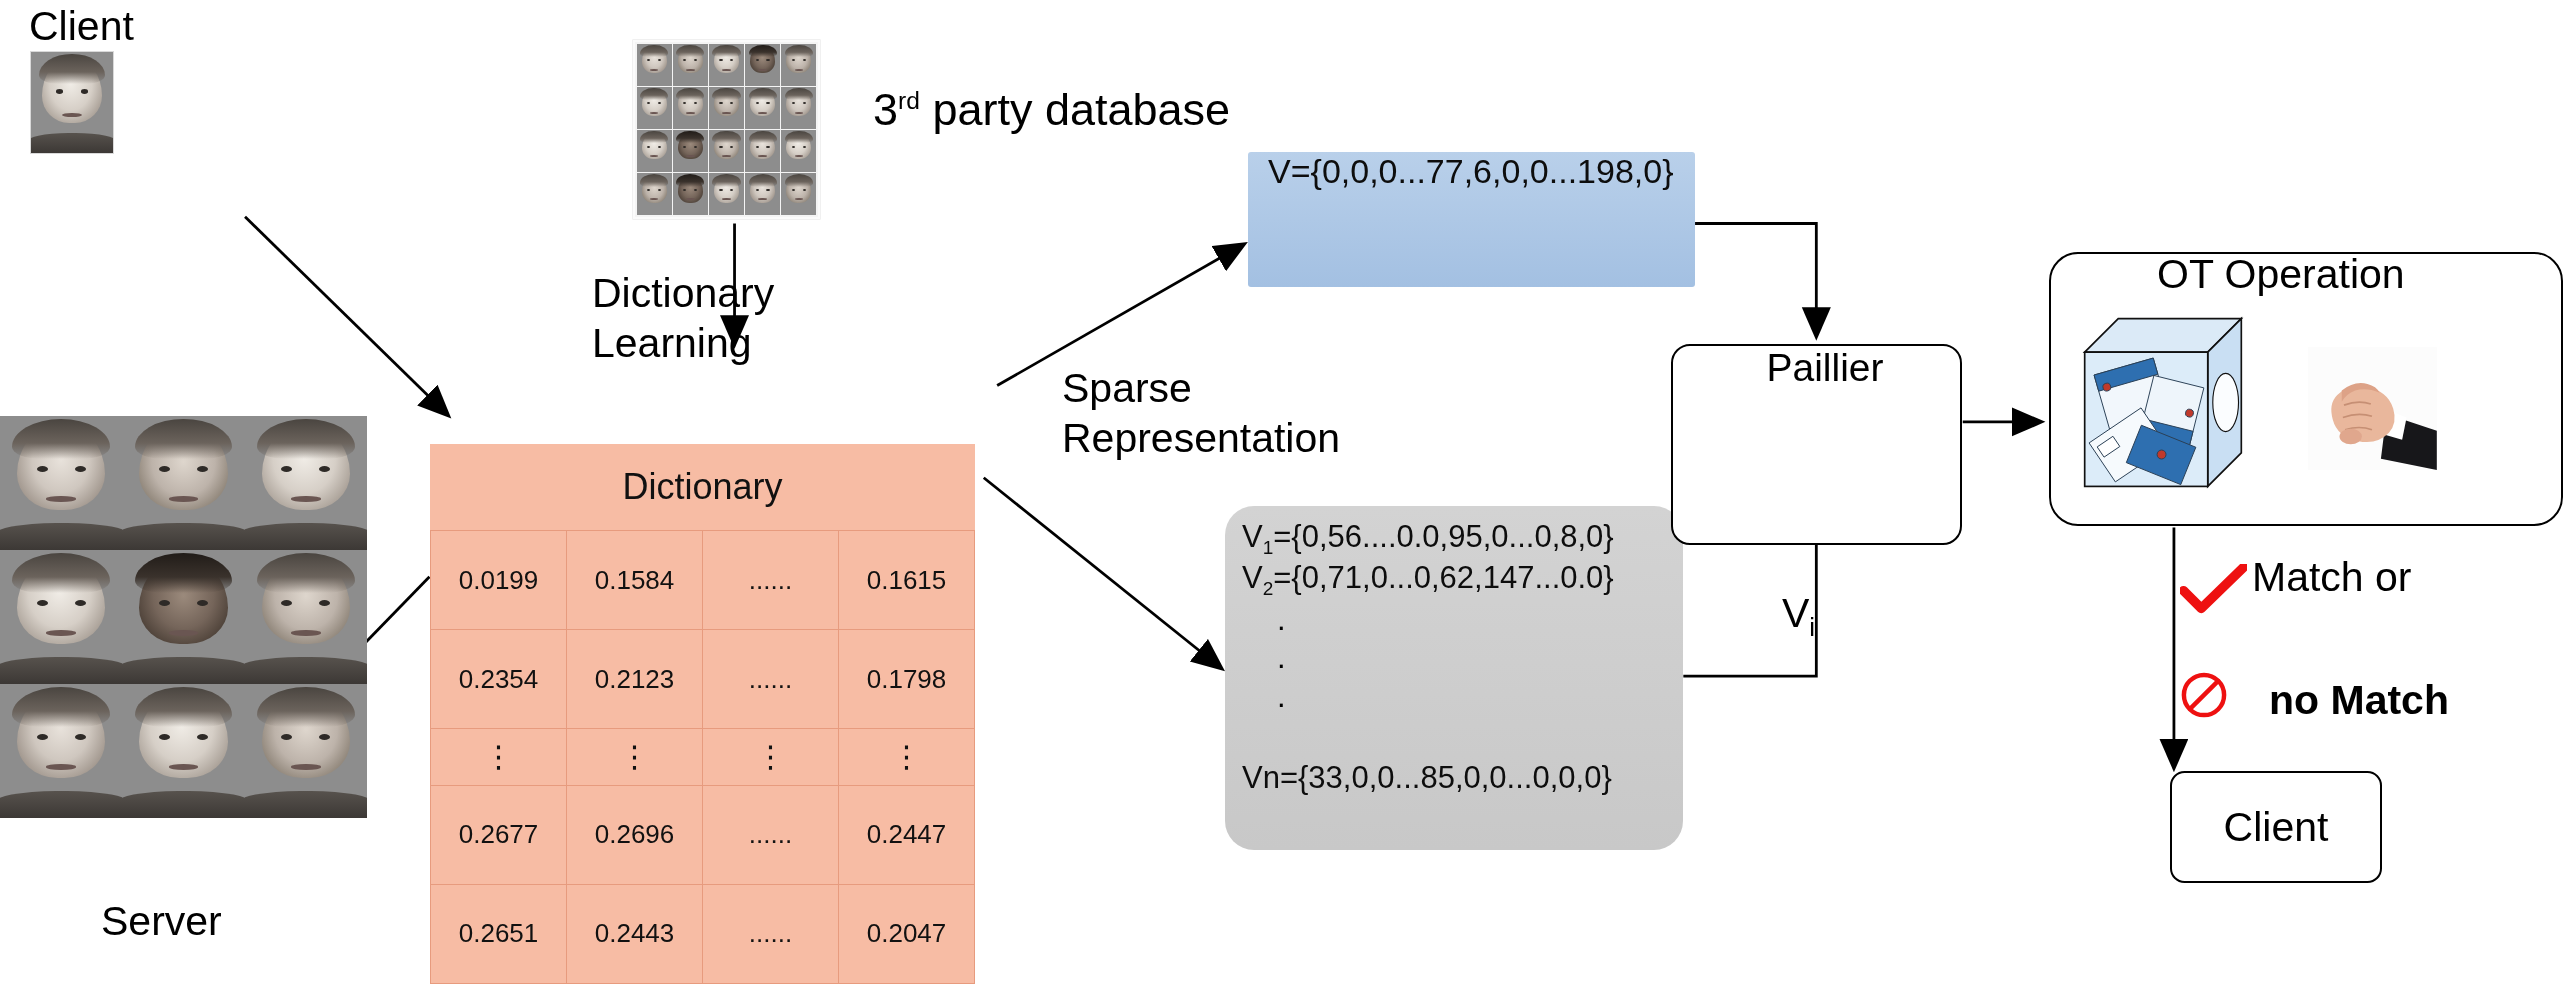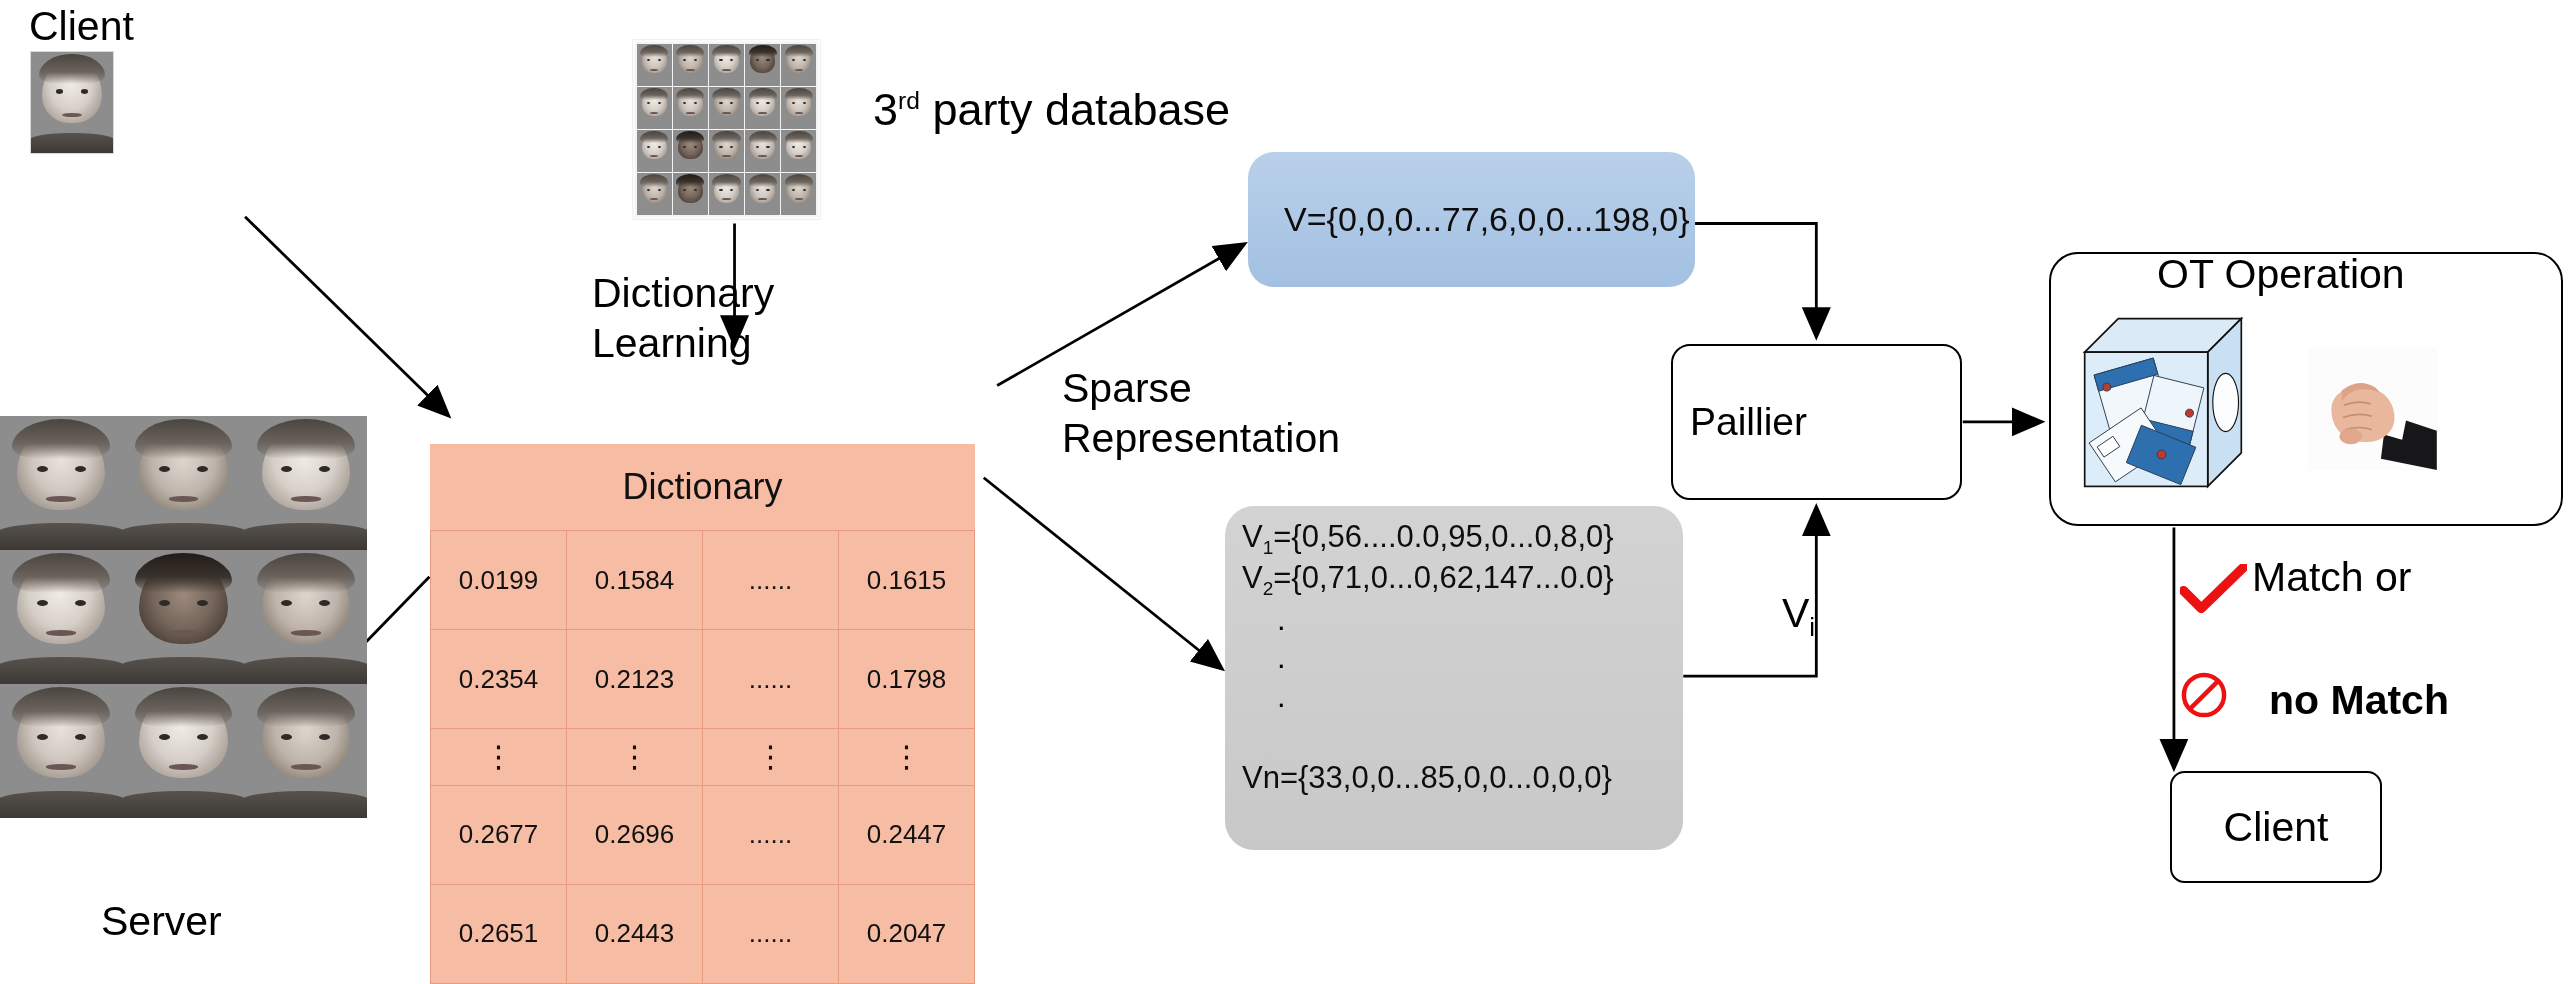--- a/index.html
+++ b/index.html
@@ -50,33 +50,33 @@
   #dict-table{left:430px;top:444px;width:545px;height:540px;background:#f7bca4;
       border-collapse:collapse;}
   #dict-table table{width:100%;height:100%;border-collapse:collapse;table-layout:fixed;}
   #dict-table td{border:0.6px solid #e79b7e;text-align:center;font-size:26px;color:#111;
       font-family:"Liberation Sans", sans-serif;}
   #dict-table td.hdr{font-size:36px;border:none;border-bottom:0.6px solid #e79b7e;height:84px;}
   #dict-table td.vdots{font-size:30px;letter-spacing:0;line-height:0.55;}
 
   
   .rbox{box-sizing:border-box;}
-  #blue-vec{left:1248px;top:152px;width:447px;height:135px;border-radius:26px;
+  #blue-vec{left:1248px;top:152px;width:447px;height:135px;border-radius:3px;
       background:linear-gradient(180deg,#b9d0ea 0%,#a3c0e2 100%);
-      display:flex;align-items:center;padding-left:36px;}
+      display:flex;align-items:flex-start;padding-left:20px;}
   #blue-vec .vtxt{font-size:34px;color:#0d0d0d;white-space:nowrap;}
 
   #grey-vec{left:1225px;top:506px;width:458px;height:344px;border-radius:29px;
       background:linear-gradient(180deg,#d3d3d3 0%,#c8c8c8 100%);
       padding:13.4px 0 0 17px;box-sizing:border-box;}
   #grey-vec .gline{font-size:31px;color:#0d0d0d;white-space:nowrap;line-height:1.18;}
   #grey-vec .gdots{font-size:31px;line-height:1.25;padding-left:35px;}
 
-  #paillier{left:1671px;top:344px;width:291px;height:156px;border:2.2px solid #000;
-      border-radius:19px;background:#fff;display:flex;flex-direction:column;
+  #paillier{left:1671px;top:344px;width:291px;height:201px;border:2.2px solid #000;
+      border-radius:19px;background:#fff;display:flex;flex-direction:row;
       justify-content:center;padding-left:17px;box-sizing:border-box;}
   #paillier .pline{font-size:39px;line-height:1.15;white-space:nowrap;}
 
   #ot-box{left:2049px;top:252px;width:514px;height:274px;border:2.2px solid #000;
       border-radius:29px;background:#fff;box-sizing:border-box;}
   #ot-title{left:2157px;top:253px;font-size:41px;white-space:nowrap;}
 
   #client-box{left:2170px;top:771px;width:212px;height:112px;border:2.2px solid #000;
       border-radius:14.5px;background:#fff;display:flex;align-items:center;justify-content:center;}
   #client-box span{font-size:41px;}

